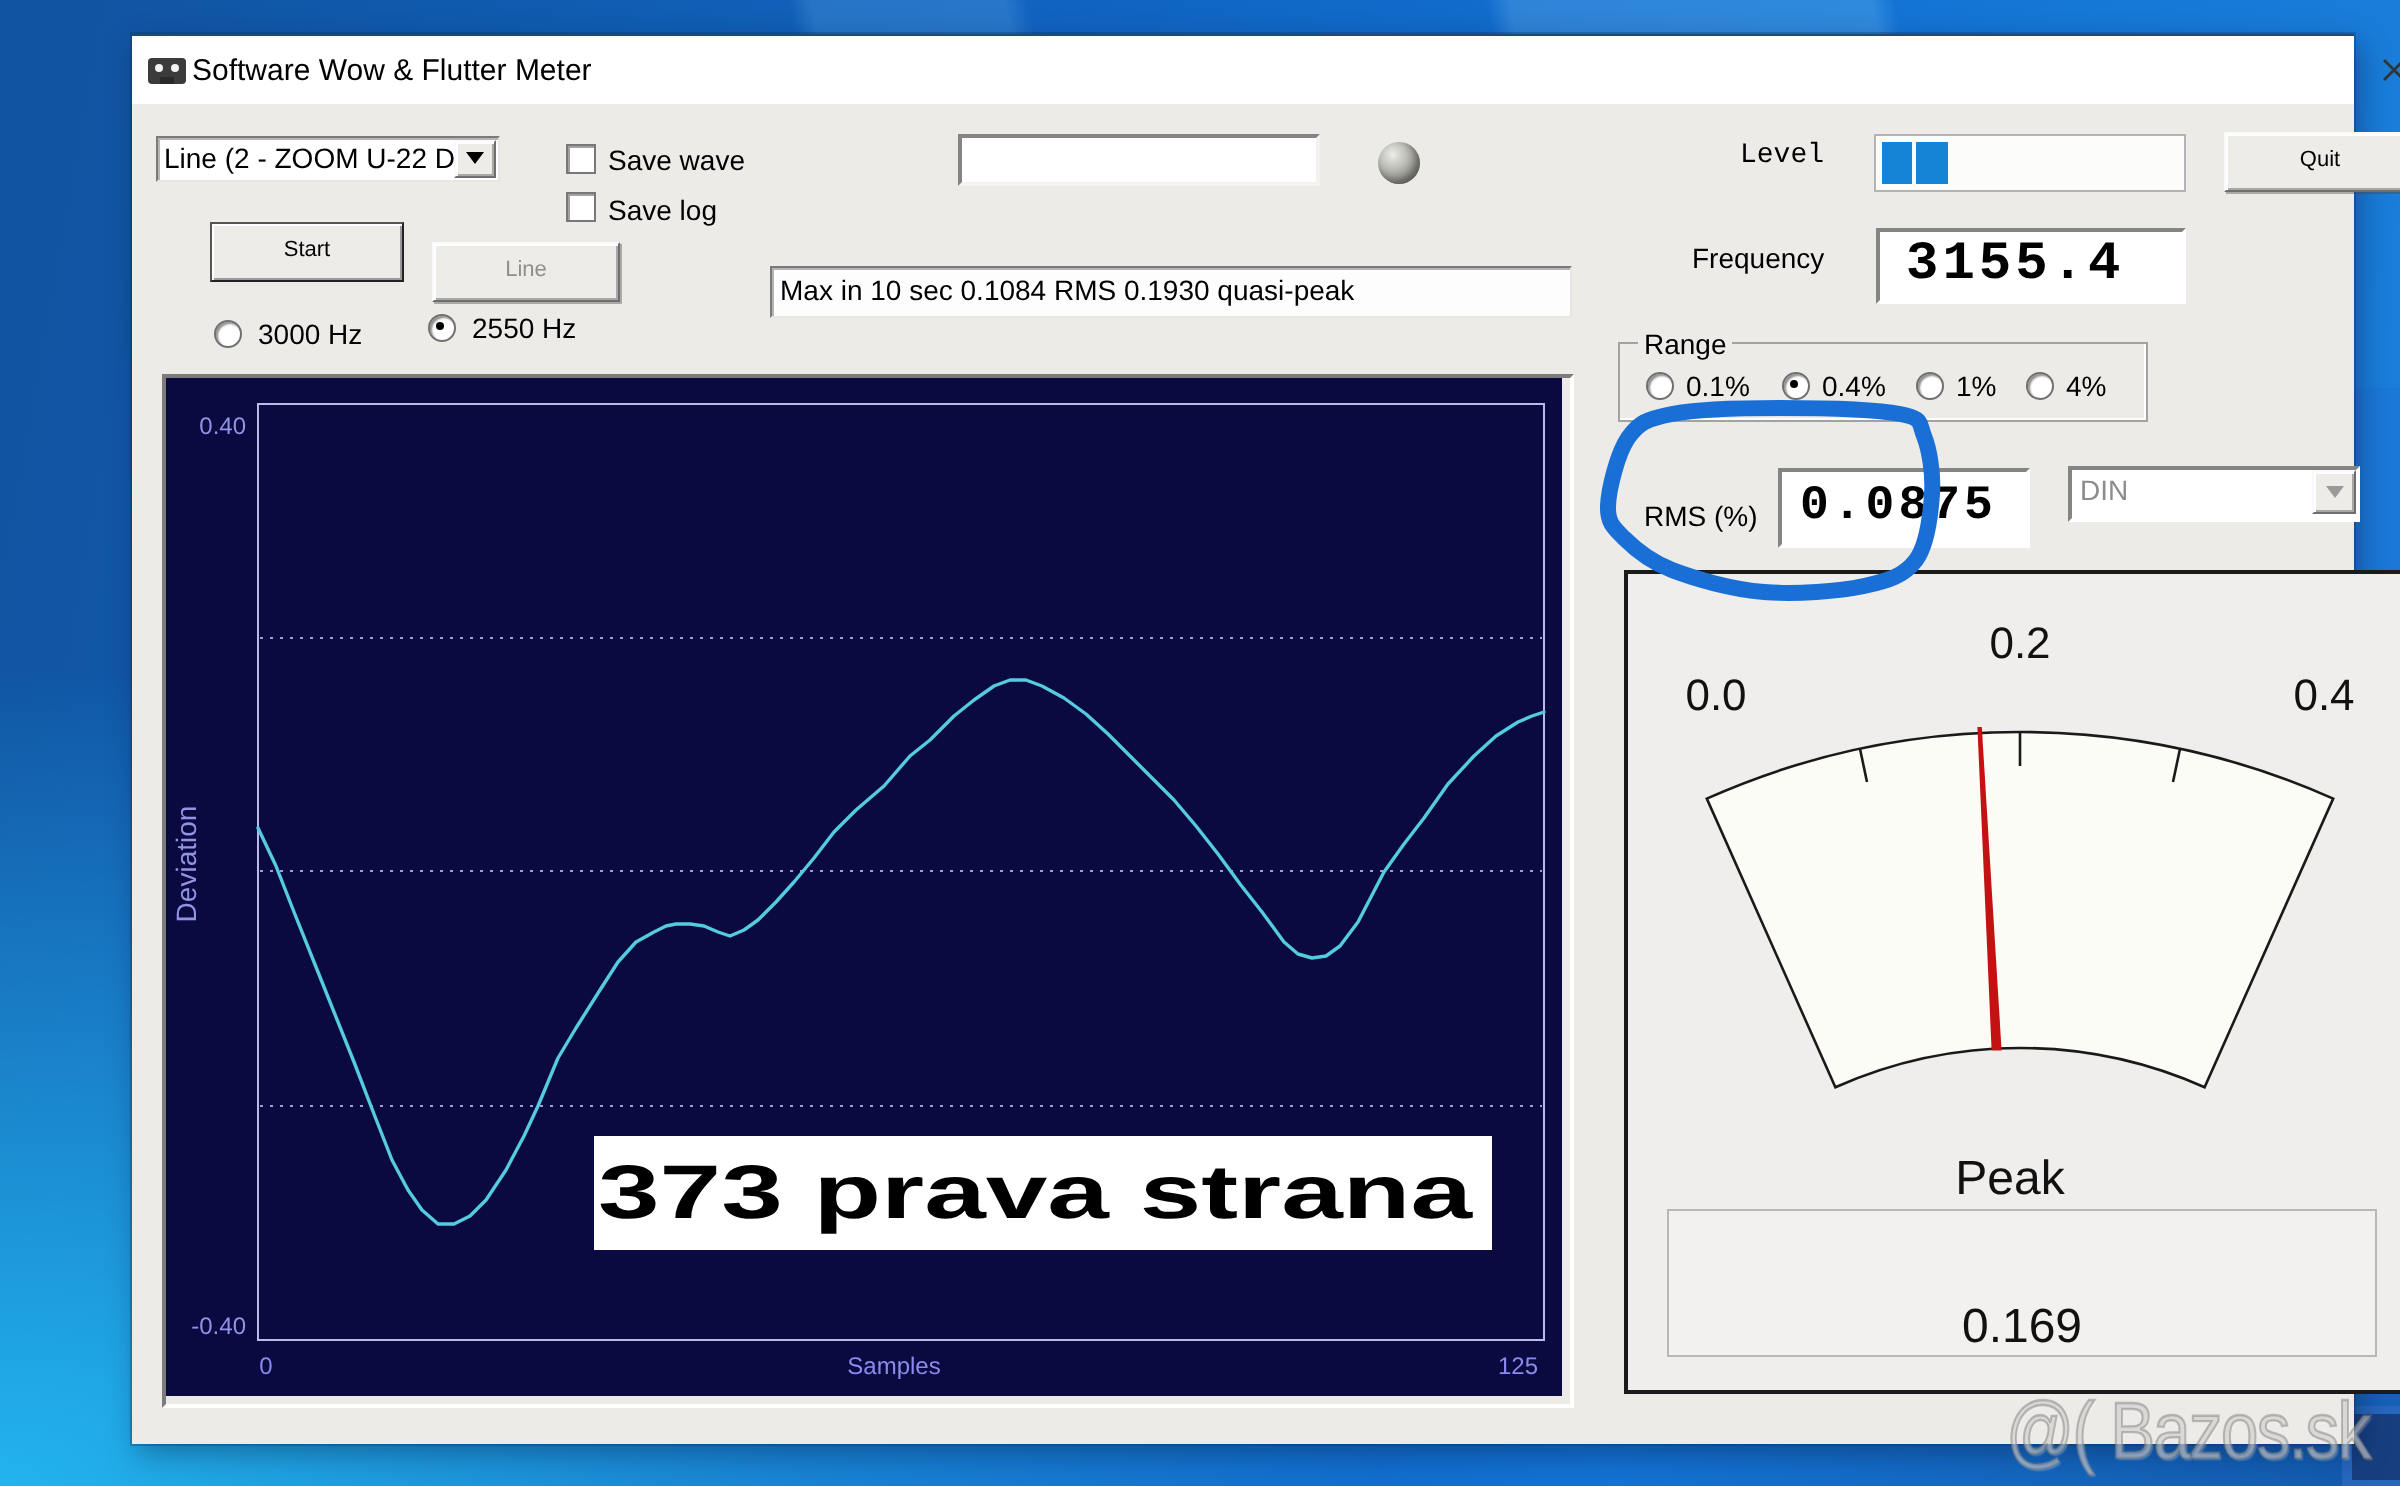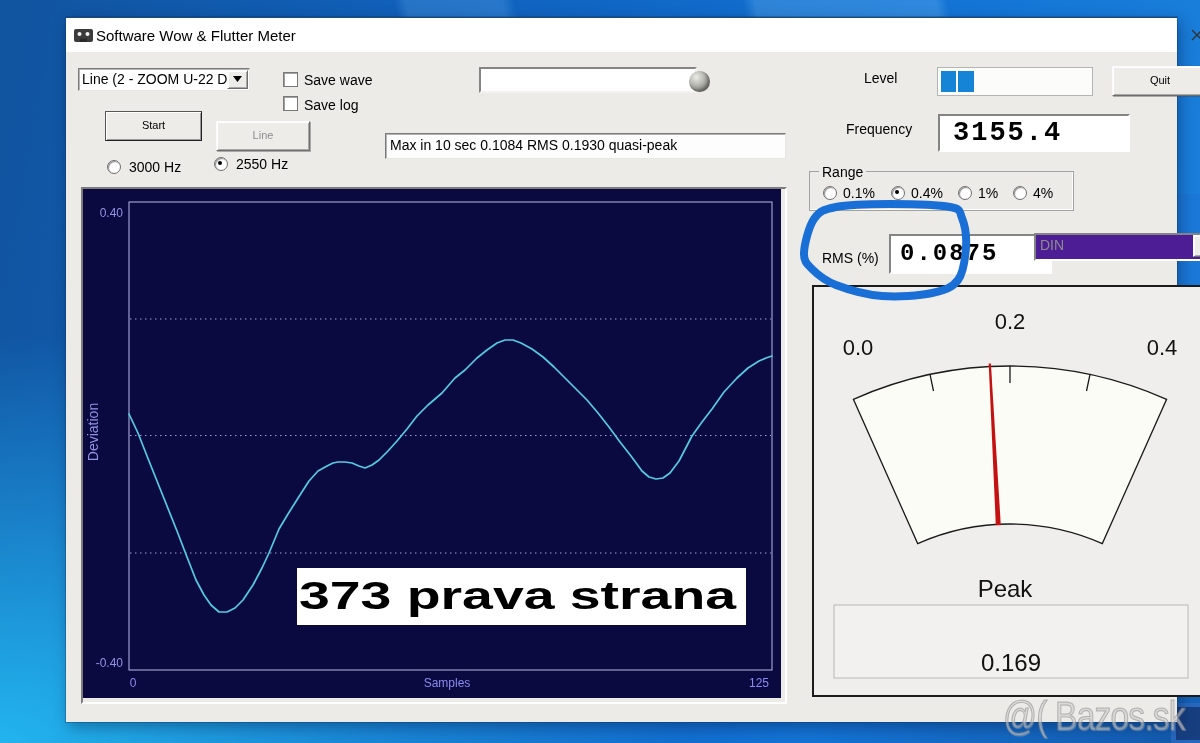--- a/index.html
+++ b/index.html
@@ -13,21 +13,21 @@
 .abs{position:absolute;}
 
 .panel{position:absolute;left:1174px;width:26px;background:#1b78d8;border-left:2px solid #38c4ee;}
 
 #win{position:absolute;left:19px;top:17px;width:1111px;height:704px;background:#edebe8;
   border-top:1px solid #1b4a7e; box-shadow:0 0 0 1px rgba(10,50,100,0.3), 3px 5px 14px rgba(0,10,40,0.35);margin-left:47px;}
 #titlebar{position:absolute;left:0;top:0;width:100%;height:34px;background:#ffffff;}
 #title{position:absolute;left:30px;top:9px;font-size:15px;color:#000;}
 #closex{position:absolute;left:1125px;top:11px;}
 
-.sunken{border:2px solid;border-color:#848484 #ffffff #ffffff #848484;background:#fff;padding-left:37px;}
+.sunken{border:2px solid;border-color:#848484 #ffffff #ffffff #848484;background:#fff;}
 .sunken1{border:1px solid;border-color:#7a7a7a #e8e6e3 #e8e6e3 #7a7a7a;box-shadow:inset 1px 1px 0 rgba(90,90,90,0.45);background:#fff;}
 .btn{background:#edece9;border:1px solid;border-color:#fafafa #6e6e6e #6e6e6e #fafafa;
   box-shadow:1px 1px 0 rgba(70,70,70,0.4), inset 1px 1px 0 #ffffff, inset -1px -1px 0 #a8a8a8;
   font-size:11px;color:#000;text-align:center;}
 .cb{position:absolute;width:13px;height:13px;background:#fff;border:1px solid #787878;
   box-shadow:inset 1px 1px 0 rgba(70,70,70,0.5), inset -1px -1px 0 #fff;}
 .radio{position:absolute;width:12px;height:12px;border-radius:50%;background:#fff;border:1px solid #707070;
   box-shadow:inset 1px 1px 1px rgba(70,70,70,0.6);}
 .radio.sel::after{content:"";position:absolute;left:3px;top:3px;width:4px;height:4px;border-radius:50%;background:#000;}
 .lbl{position:absolute;font-size:14px;color:#000;white-space:nowrap;}
@@ -81,21 +81,21 @@
 
   <div class="radio" style="left:41px;top:142px;"></div>
   <div class="lbl" style="left:63px;top:141px;">3000 Hz</div>
   <div class="radio sel" style="left:148px;top:139px;"></div>
   <div class="lbl" style="left:170px;top:138px;">2550 Hz</div>
 
   <div class="abs sunken1" style="left:319px;top:115px;width:399px;height:24px;background:#fdfdfd;">
     <div style="position:absolute;left:4px;top:3px;font-size:14px;white-space:nowrap;">Max in 10 sec 0.1084 RMS 0.1930 quasi-peak</div>
   </div>
 
-  <div class="lbl" style="left:798px;top:52px;width:54px;text-align:left;">Level</div>
+  <div class="lbl" style="left:798px;top:52px;width:54px;text-align:center;font-family:Liberation Mono, monospace;">Level</div>
   <div class="abs" style="left:871px;top:49px;width:154px;height:27px;border:1px solid #b4b4b4;background:#fcfcfb;">
     <div style="position:absolute;left:3px;top:3px;width:15px;height:21px;background:#1583d6;"></div>
     <div style="position:absolute;left:20px;top:3px;width:16px;height:21px;background:#1583d6;"></div>
   </div>
 
   <div class="btn abs" style="left:1046px;top:48px;width:94px;height:28px;line-height:26px;">Quit</div>
 
   <div class="lbl" style="left:780px;top:103px;width:67px;">Frequency</div>
   <div class="abs sunken" style="left:872px;top:96px;width:151px;height:34px;">
     <div style="position:absolute;left:13px;top:2px;font-family:'Liberation Mono',monospace;font-weight:bold;font-size:27px;letter-spacing:2px;">3155.4</div>
@@ -110,21 +110,21 @@
   <div class="radio" style="left:892px;top:168px;"></div>
   <div class="lbl" style="left:912px;top:167px;">1%</div>
   <div class="radio" style="left:947px;top:168px;"></div>
   <div class="lbl" style="left:967px;top:167px;">4%</div>
 
   <div class="lbl" style="left:756px;top:232px;">RMS (%)</div>
   <div class="abs sunken" style="left:823px;top:216px;width:122px;height:36px;">
     <div style="position:absolute;left:9px;top:4px;font-family:'Liberation Mono',monospace;font-weight:bold;font-size:24px;letter-spacing:2px;">0.0875</div>
   </div>
 
-  <div class="abs sunken" style="left:968px;top:215px;width:142px;height:24px;background:#4c1d95;">
+  <div class="abs sunken" style="left:968px;top:215px;width:142px;height:24px;background:#ffffff;">
     <div style="position:absolute;left:4px;top:2px;font-size:14px;color:#8c8c8c;">DIN</div>
     <div class="btn" style="position:absolute;right:0px;top:0px;width:20px;height:20px;box-shadow:inset 1px 1px 0 #ffffff, inset -1px -1px 0 #a8a8a8;">
       <svg width="9" height="6" viewBox="0 0 9 6" style="margin-top:7px">
           <path d="M0,0 H9 L4.5,6 Z" fill="#9a9a9a"></path>
         </svg>
     </div>
   </div>
 
   <div class="abs" style="left:15px;top:169px;width:702px;height:513px;border:2px solid;border-color:#7c7c7c #ffffff #ffffff #7c7c7c;">
   <svg width="698" height="509" viewBox="0 0 698 509" style="display:block">

